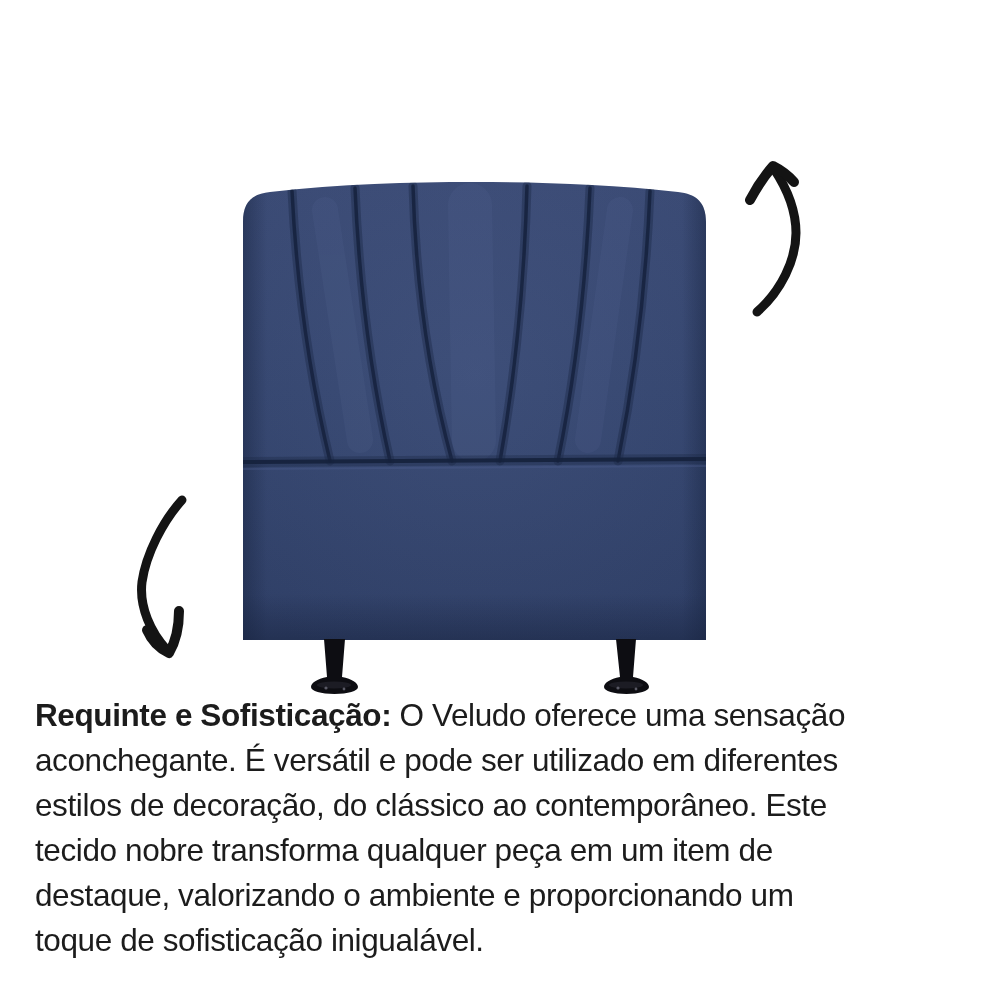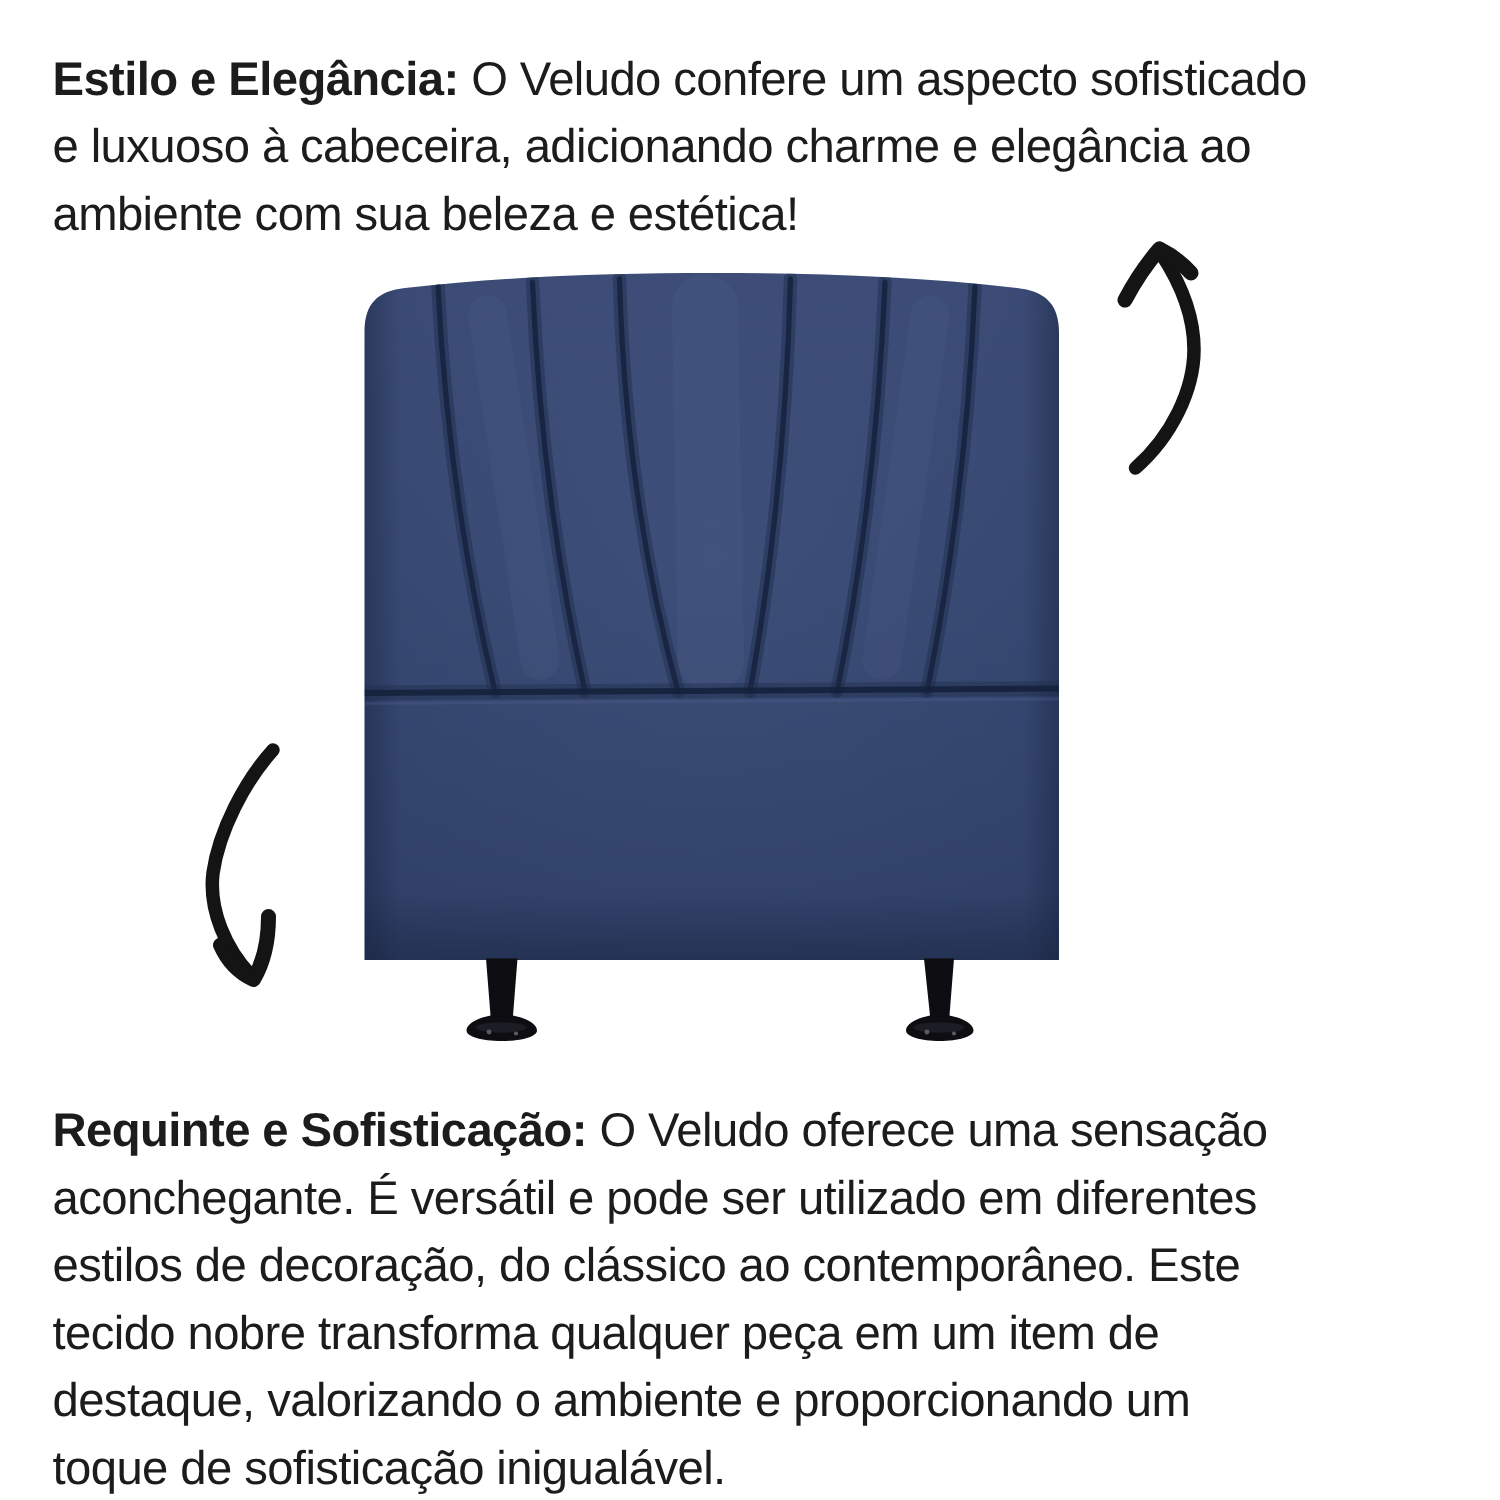--- a/index.html
+++ b/index.html
@@ -19,31 +19,28 @@
     left: 35px;
     margin: 0;
     font-size: 31.5px;
     line-height: 45px;
     letter-spacing: -0.4px;
     color: #1c1c1c;
     white-space: pre; 
   }
   .text-block strong { font-weight: 700; }
   .text-top { top: 30px; }
-  .text-bottom { top: 731px; }
+  .text-bottom { top: 693px; }
   svg.scene { position: absolute; left: 0; top: 0; display: block; }
 </style>
 </head>
 <body>
 
 <div class="canvas">
 
-  <p class="text-block text-top"><strong>Estilo e Elegância:</strong><span> O Veludo confere um aspecto sofisticado
-e luxuoso à cabeceira, adicionando charme e elegância ao
-ambiente com sua beleza e estética!</span></p>
 
   <svg class="scene" width="1000" height="1000" viewBox="0 0 1000 1000">
     <defs>
       <linearGradient id="bodyGrad" x1="0" y1="0" x2="0" y2="1">
         <stop offset="0" stop-color="#3a4a74"></stop>
         <stop offset="0.45" stop-color="#34456e"></stop>
         <stop offset="1" stop-color="#2f3f66"></stop>
       </linearGradient>
       <radialGradient id="sheen" cx="0.5" cy="0.42" r="0.7">
         <stop offset="0" stop-color="#6b7cab" stop-opacity="0.16"></stop>

